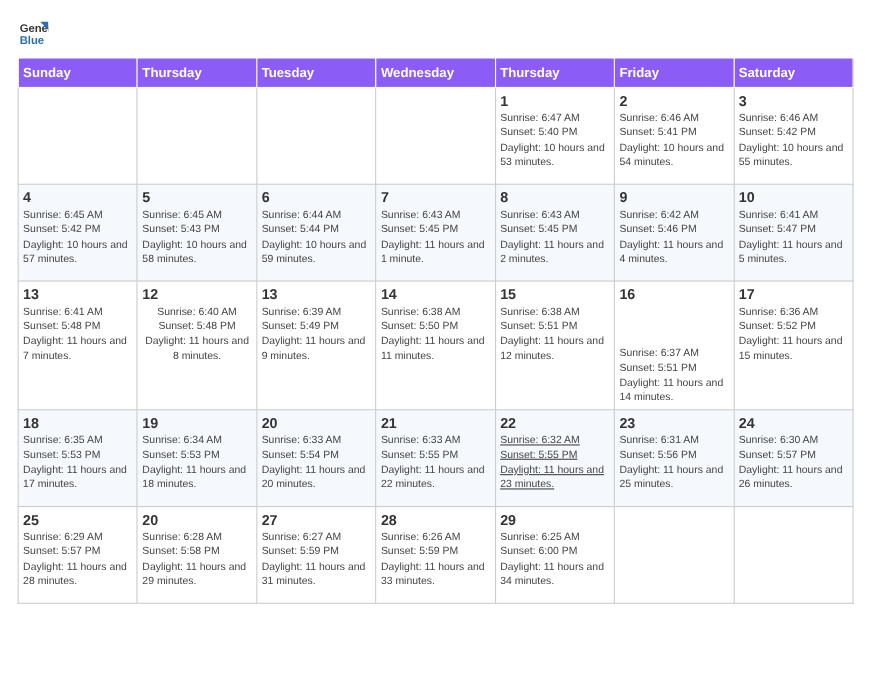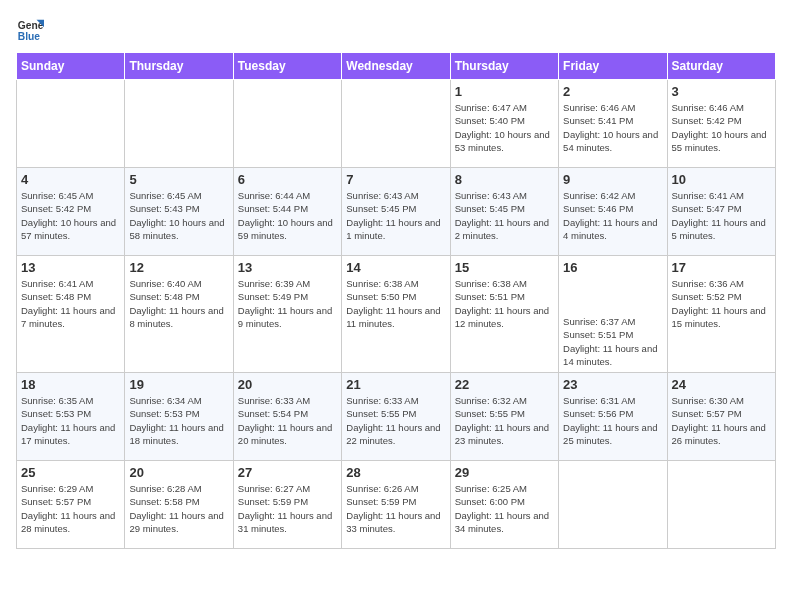--- a/index.html
+++ b/index.html
@@ -180,21 +180,21 @@
       </tr>
       <tr>
         <td>
           <span class="cell-date">13</span>
           <div class="cell-info" style="white-space: pre-line;">Sunrise: 6:41 AM
 Sunset: 5:48 PM
 Daylight: 11 hours and 7 minutes.</div>
         </td>
         <td>
           <span class="cell-date">12</span>
-          <div class="cell-info" style="white-space: pre-line;">Sunrise: 6:40 AM
+          <div class="cell-info" style="white-space: pre-line; text-align: center;">Sunrise: 6:40 AM
 Sunset: 5:48 PM
 Daylight: 11 hours and 8 minutes.</div>
         </td>
         <td>
           <span class="cell-date">13</span>
           <div class="cell-info" style="white-space: pre-line;">Sunrise: 6:39 AM
 Sunset: 5:49 PM
 Daylight: 11 hours and 9 minutes.</div>
         </td>
         <td>
@@ -242,21 +242,21 @@
 Daylight: 11 hours and 20 minutes.</div>
         </td>
         <td>
           <span class="cell-date">21</span>
           <div class="cell-info" style="white-space: pre-line;">Sunrise: 6:33 AM
 Sunset: 5:55 PM
 Daylight: 11 hours and 22 minutes.</div>
         </td>
         <td>
           <span class="cell-date">22</span>
-          <div class="cell-info" style="white-space: pre-line;">Sunrise: 6:32 AM
+          <div class="cell-info" style="white-space: pre-line; text-decoration: underline;">Sunrise: 6:32 AM
 Sunset: 5:55 PM
 Daylight: 11 hours and 23 minutes.</div>
         </td>
         <td>
           <span class="cell-date">23</span>
           <div class="cell-info" style="white-space: pre-line;">Sunrise: 6:31 AM
 Sunset: 5:56 PM
 Daylight: 11 hours and 25 minutes.</div>
         </td>
         <td>

